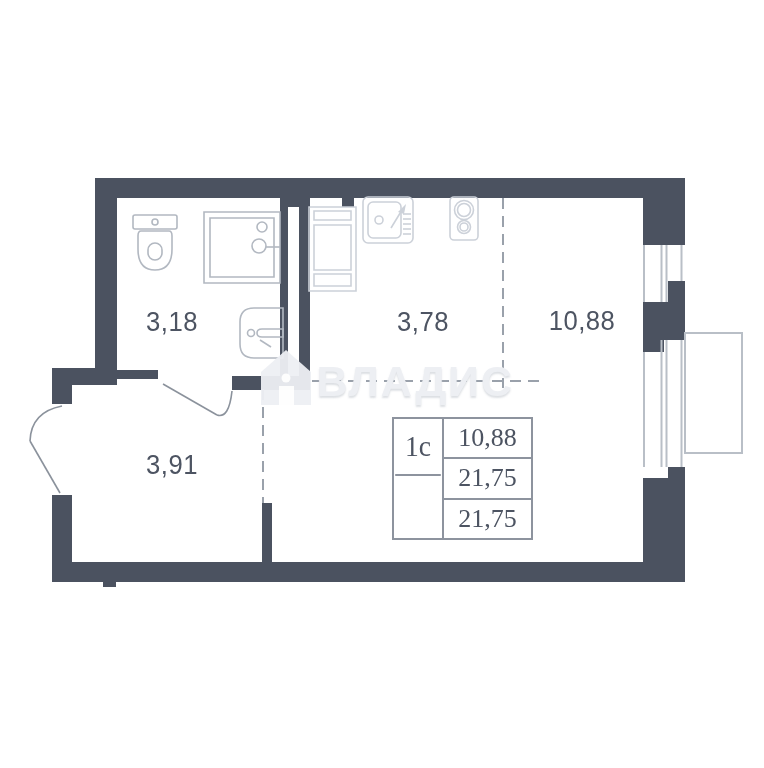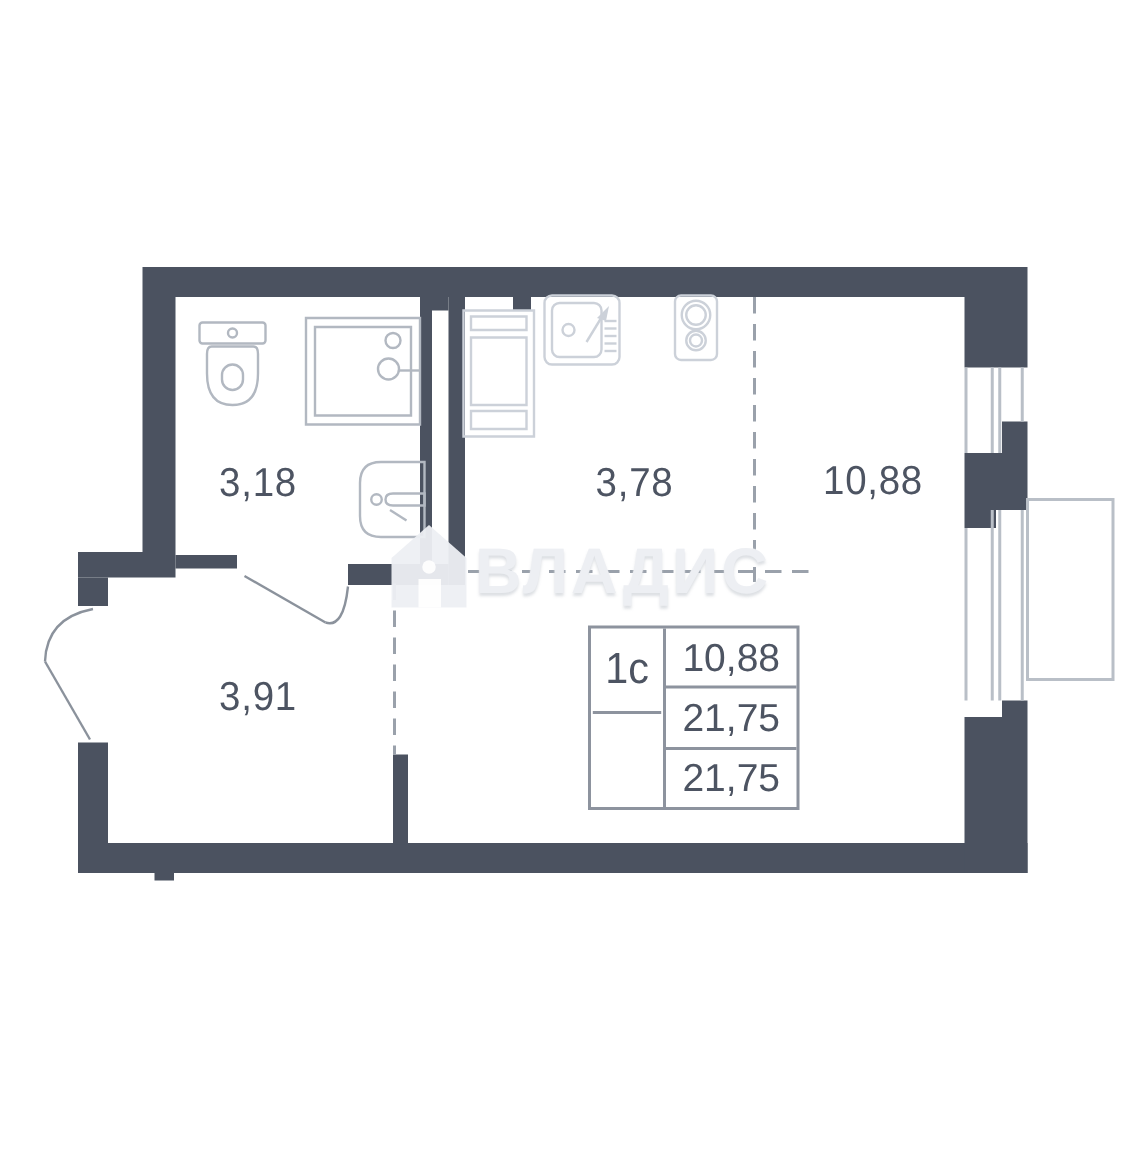--- a/index.html
+++ b/index.html
@@ -26,21 +26,21 @@
   }
   .wm-text{
     position:absolute;left:314px;top:357px;width:200px;
     font-size:43px;font-weight:700;letter-spacing:2px;
     color:var(--watermark);
     text-shadow:0 2px 2px rgba(178,184,194,.45), 0 0 1px #ffffff;
     white-space:nowrap;user-select:none;text-align:right;
   }
   .info-table{
     position:absolute;left:392px;top:417px;width:141px;height:123px;
-    border:2px solid var(--table_border);box-sizing:border-box;display:flex;background:transparent;
+    border:2px solid var(--table_border);box-sizing:border-box;display:flex;background:transparent;font-family:Liberation Serif, serif;
   }
   .t-left{width:50px;border-right:2px solid var(--table_border);box-sizing:border-box;display:flex;flex-direction:column;}
   .t-type{height:55px;border-bottom:2px solid var(--table_border);display:flex;align-items:center;justify-content:center;
     font-size:29px;color:var(--text);transform:scaleX(.95);}
   .t-empty{flex:1;}
   .t-right{flex:1;display:flex;flex-direction:column;}
   .t-cell{flex:1;border-bottom:2px solid var(--table_border);display:flex;align-items:center;justify-content:center;
     font-size:26px;color:var(--text);}
   .t-cell:last-child{border-bottom:none;}
   svg *{vector-effect:non-scaling-stroke;}

